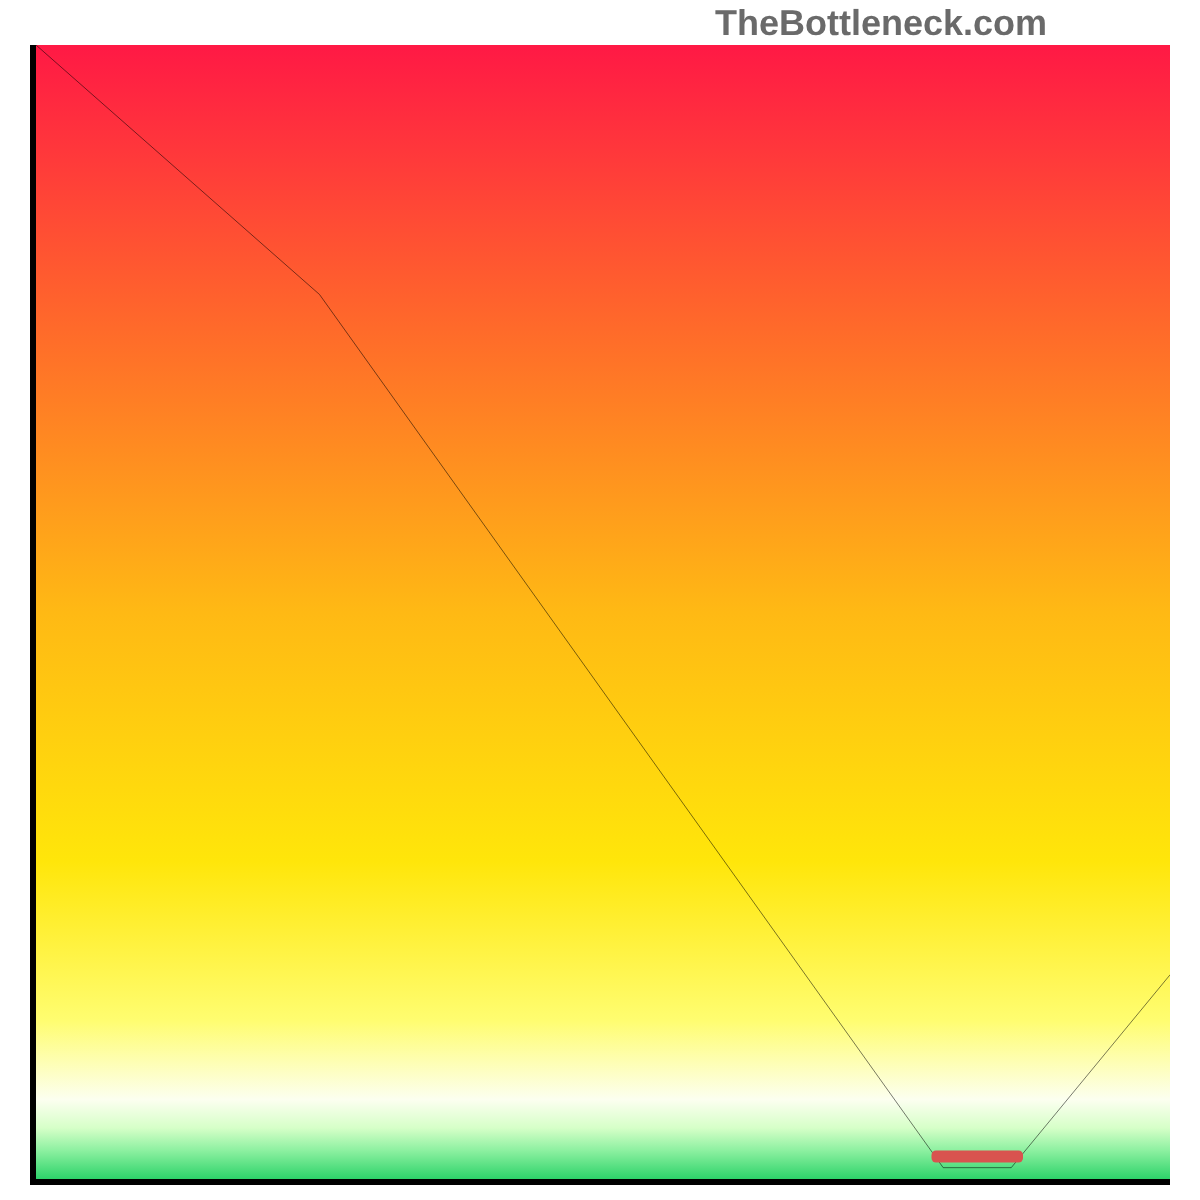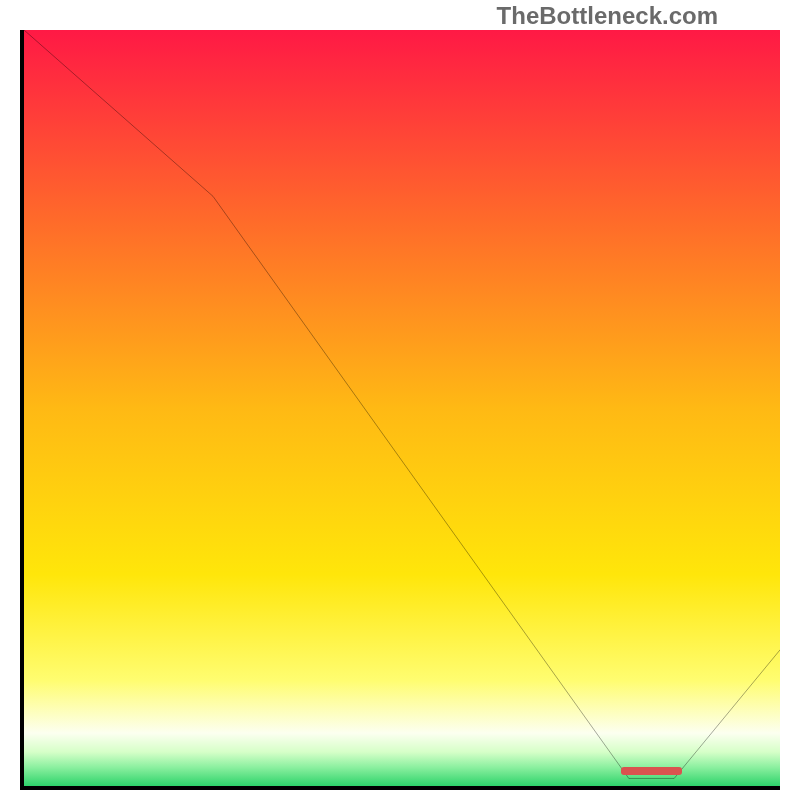--- a/index.html
+++ b/index.html
@@ -7,21 +7,20 @@
     padding: 0;
     width: 800px;
     height: 800px;
     background: #ffffff;
     font-family: Arial, Helvetica, sans-serif;
   }
   .container {
     position: relative;
     width: 708px;
     height: 800px;
-    padding-left: 20px;
   }
   .attribution {
     position: absolute;
     top: 2px;
     right: 10px;
     font-size: 24px;
     font-weight: bold;
     color: #6a6a6a;
   }
   .plot-wrap {

